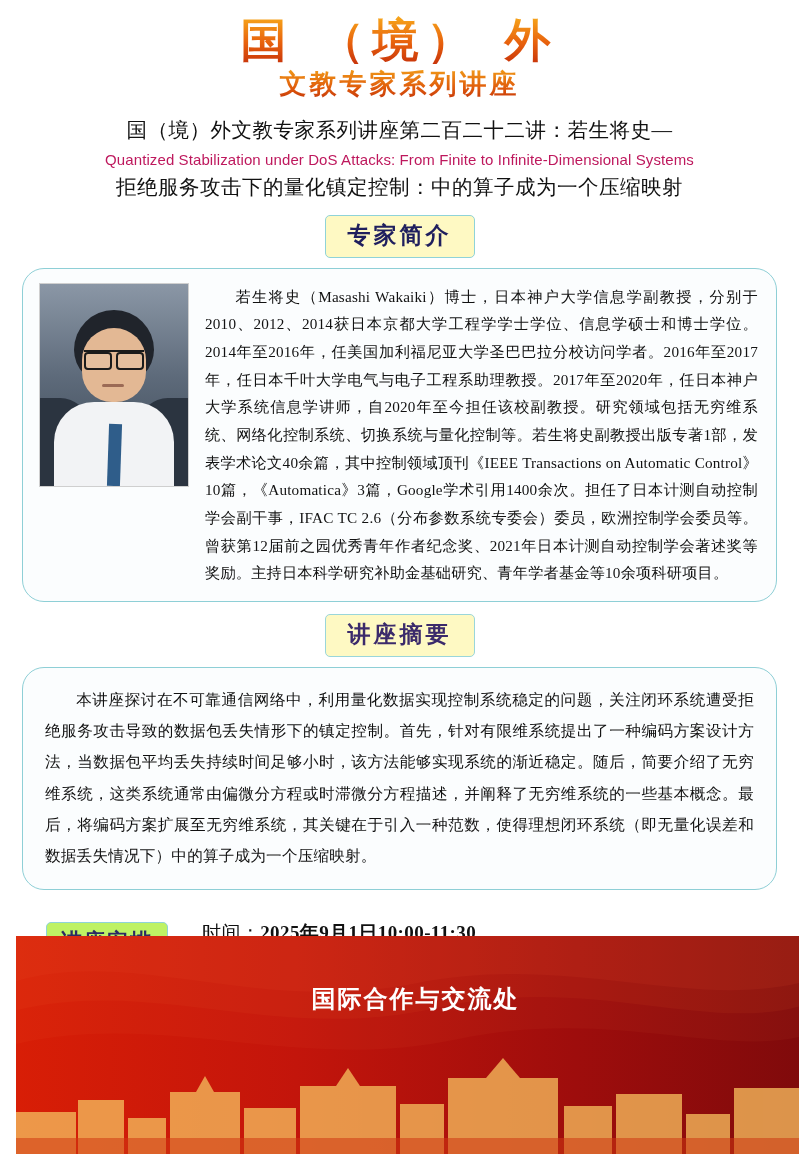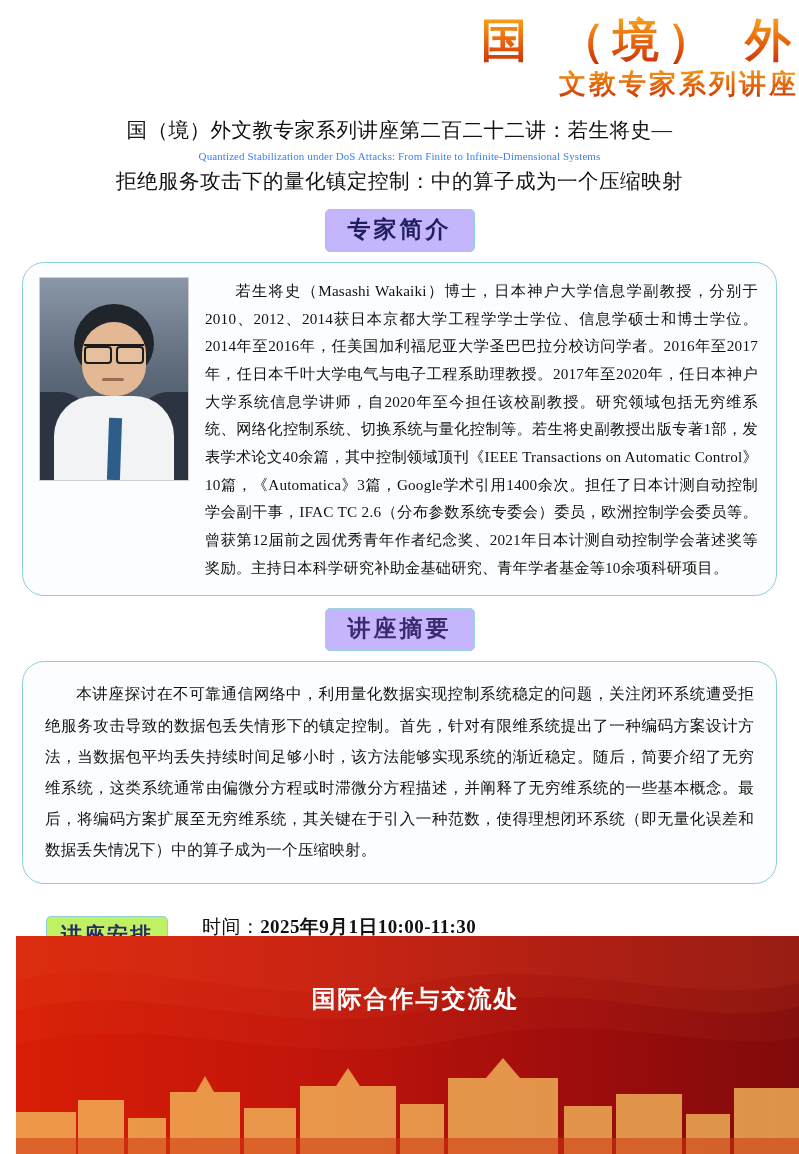--- a/index.html
+++ b/index.html
@@ -18,21 +18,21 @@
     width: 799px;
     height: 1154px;
     position: relative;
     background: #ffffff;
     box-sizing: border-box;
   }
 
   
   .banner {
     padding-top: 16px;
-    text-align: right;
+    text-align: center;
   }
   .banner-main {
     font-family: "DejaVu Sans", sans-serif;
     font-weight: bold;
     font-size: 46px;
     letter-spacing: 8px;
     background: linear-gradient(180deg, #f7a81b 0%, #e8620d 55%, #c8340a 100%);
     -webkit-background-clip: text;
     background-clip: text;
     color: transparent;
@@ -58,23 +58,23 @@
     padding: 0 22px;
   }
   .title-cn1 {
     font-family: "Liberation Serif", serif;
     font-size: 20.5px;
     color: #111111;
     line-height: 1.45;
     letter-spacing: 0.5px;
   }
   .title-en {
-    font-family: Liberation Serif, serif;
-    font-size: 11px;
-    color: #3b82f6;
+    font-family: Liberation Sans, sans-serif;
+    font-size: 15px;
+    color: #be185d;
     line-height: 1.4;
     margin-top: 3px;
     letter-spacing: 0.1px;
   }
   .title-cn2 {
     font-family: "Liberation Serif", serif;
     font-size: 20.5px;
     color: #111111;
     line-height: 1.45;
     margin-top: 3px;
@@ -88,21 +88,21 @@
     margin-top: 12px;
   }
   .pill {
     border: 1.5px solid #8fd3d8;
     border-radius: 5px;
     padding: 4px 22px 6px 22px;
     font-family: "DejaVu Sans", sans-serif;
     font-weight: bold;
     font-size: 23px;
     letter-spacing: 3px;
-    background: #c4b5fd;
+    background: #fef9c3;
     color: #1f1f5e;
   }
   .pill.purple {
     color: #3b2a6b;
     border-color: #9ad6da;
   }
 
   
   .panel {
     margin: 10px 22px 0 22px;

